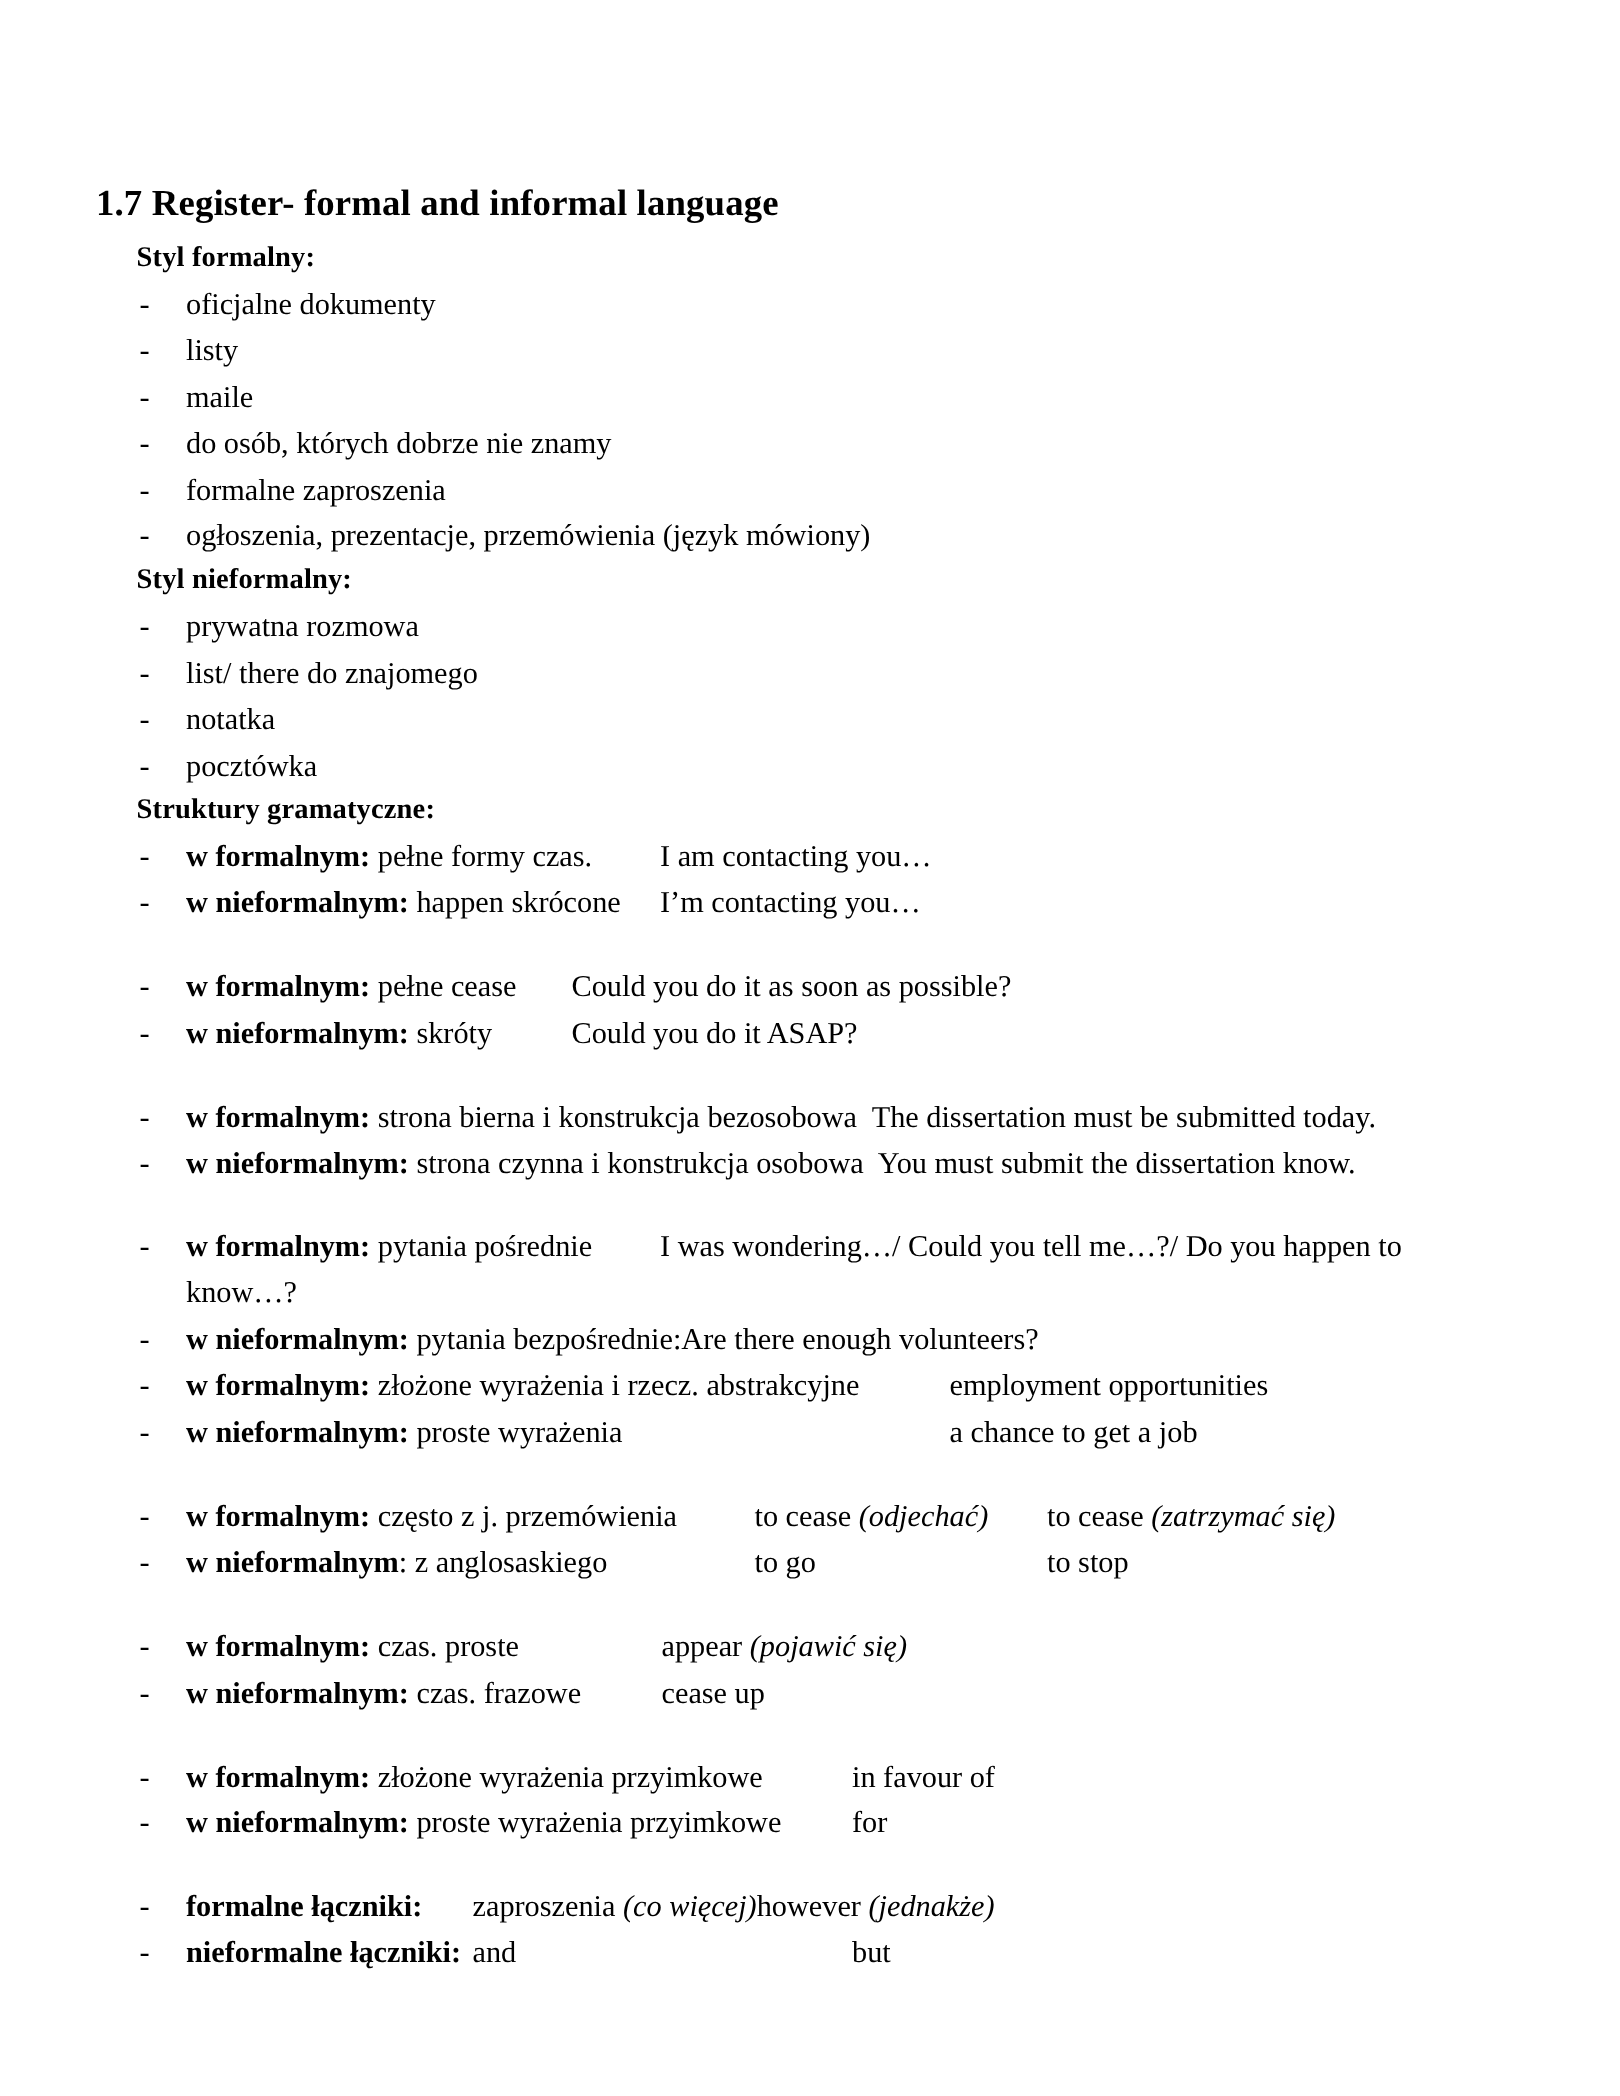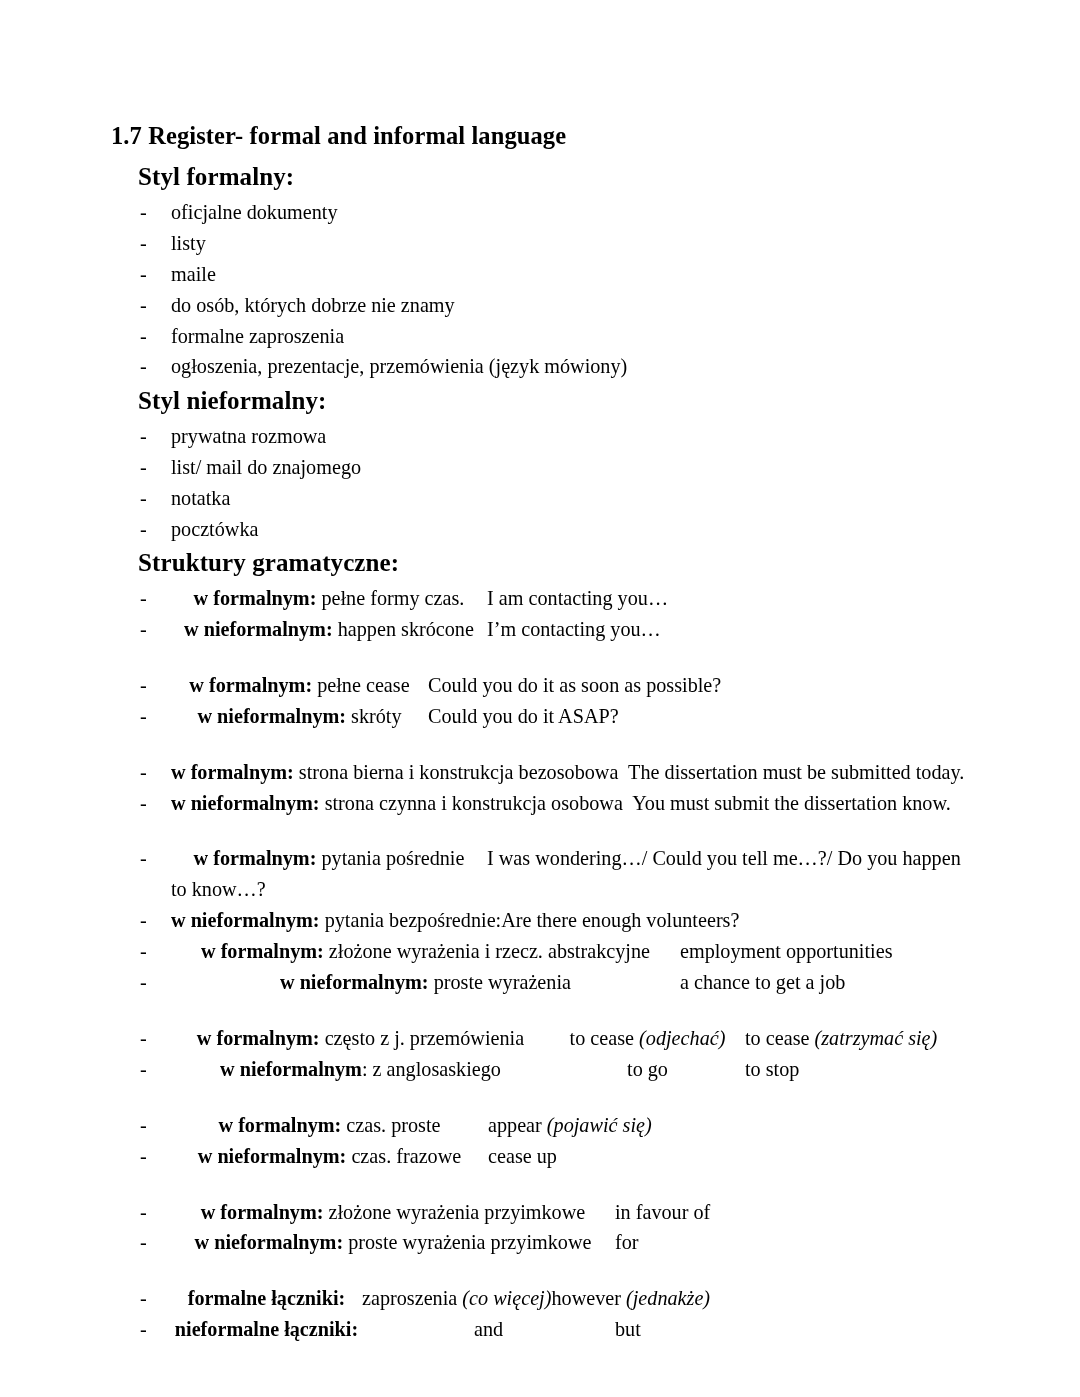--- a/index.html
+++ b/index.html
@@ -12,31 +12,31 @@
     height: 1397px;
     font-family: "Liberation Serif", "DejaVu Serif", serif;
     color: #000000;
     -webkit-font-smoothing: antialiased;
   }
   .page {
     position: relative;
     width: 1080px;
     height: 1397px;
     box-sizing: border-box;
-    padding: 122px 105px 0 111px;
+    padding: 122px 105px 0 64px;
   }
   h1.doc-title {
     font-size: 24.5px;
     font-weight: bold;
     margin: 0 0 8px 0;
     letter-spacing: 0.1px;
     line-height: 1.16;
   }
   .section-head {
-    font-size: 25px;
+    font-size: 19px;
     font-weight: bold;
     margin: 0 0 1px 0;
     padding-left: 27px;
     line-height: 1.5;
     letter-spacing: 0.1px;
   }
   ul.bullets {
     list-style: none;
     margin: 0;
     padding: 0;
@@ -56,21 +56,20 @@
   .gap {
     height: 25px;
   }
   
   .lbl {
     font-weight: bold;
   }
   .col {
     display: inline-block;
     vertical-align: baseline;
-    text-align: center;
   }
   i {
     font-style: italic;
   }
 </style>
 </head>
 <body>
 
 <div class="page">
 
@@ -82,21 +81,21 @@
     <li><span class="dash">-</span><span>listy</span></li>
     <li><span class="dash">-</span><span>maile</span></li>
     <li><span class="dash">-</span><span>do osób, których dobrze nie znamy</span></li>
     <li><span class="dash">-</span><span>formalne zaproszenia</span></li>
     <li><span class="dash">-</span><span>ogłoszenia, prezentacje, przemówienia (język mówiony)</span></li>
   </ul>
 
   <div class="section-head">Styl nieformalny:</div>
   <ul class="bullets">
     <li><span class="dash">-</span><span>prywatna rozmowa</span></li>
-    <li><span class="dash">-</span><span>list/ mail do znajomego</span></li>
+    <li><span class="dash">-</span><span>list/ there do znajomego</span></li>
     <li><span class="dash">-</span><span>notatka</span></li>
     <li><span class="dash">-</span><span>pocztówka</span></li>
   </ul>
 
   <div class="section-head">Struktury gramatyczne:</div>
 
   <ul class="bullets">
     <li><span class="dash">-</span><span class="col" style="min-width:316px"><span class="lbl">w formalnym:</span> <span>pełne formy czas.</span></span><span>I am contacting you…</span></li>
     <li><span class="dash">-</span><span class="col" style="min-width:316px"><span class="lbl">w nieformalnym:</span> <span>happen skrócone</span></span><span>I’m contacting you…</span></li>
   </ul>

